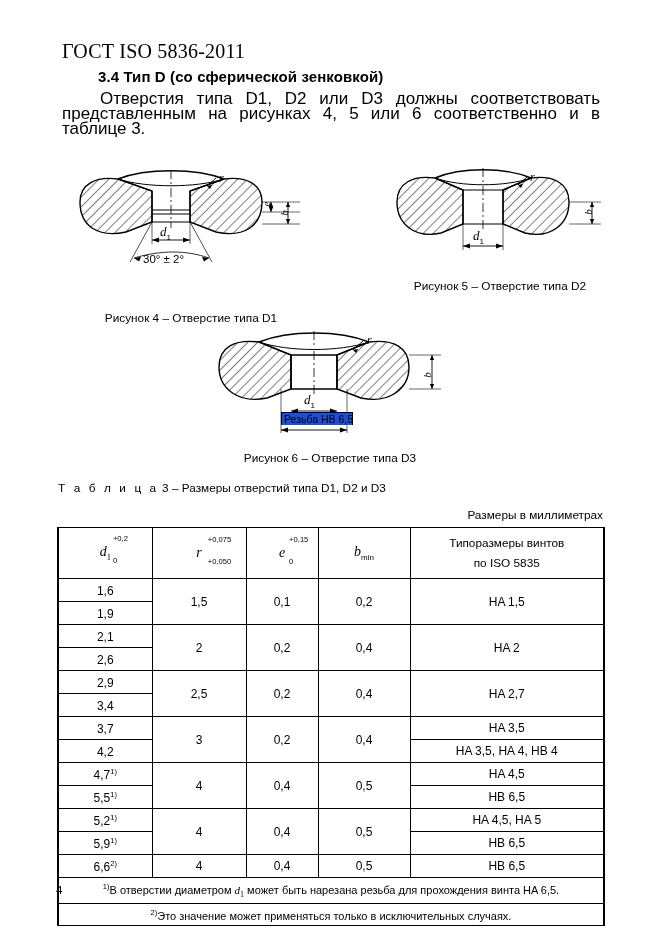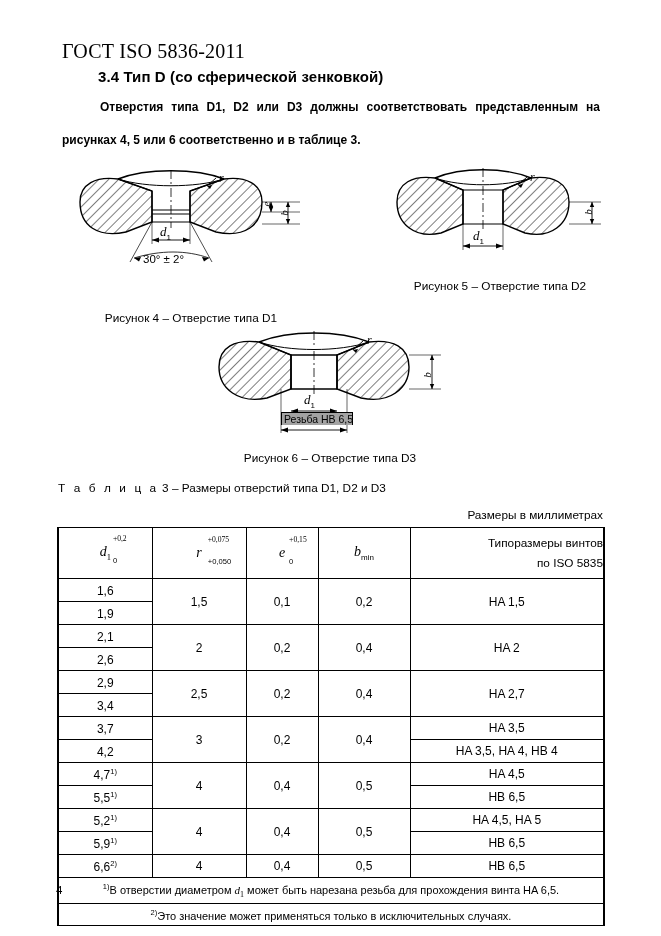--- a/index.html
+++ b/index.html
@@ -41,25 +41,24 @@
     font-size: 15px;
     font-weight: bold;
     letter-spacing: 0.1px;
   }
 
   .para {
     position: absolute;
     left: 62px;
     top: 91px;
     width: 538px;
-    font-size: 12px;
-    line-height: 33px;
+    font-size: 17px;
+    line-height: 15px;
     text-align: justify;
     text-indent: 38px;
-    font-weight: bold;
   }
 
   
   .fig {
     position: absolute;
   }
   .fig-caption {
     position: absolute;
     font-size: 11.8px;
     text-align: center;
@@ -126,21 +125,21 @@
     width: 0;
     height: 1em;
     vertical-align: middle;
   }
   .tol .up {
     position: absolute;
     left: 2px;
     top: -13px;
     font-size: 7.6px;
     font-style: normal;
-    font-family: Liberation Serif, serif;
+    font-family: Liberation Sans, sans-serif;
     white-space: nowrap;
   }
   .tol .lo {
     position: absolute;
     left: 2px;
     top: 9px;
     font-size: 7.6px;
     font-style: normal;
     font-family: "Liberation Sans", sans-serif;
     white-space: nowrap;
@@ -153,21 +152,20 @@
   .bmin sub {
     font-size: 8px;
     font-style: normal;
     font-family: "Liberation Sans", sans-serif;
     text-align: center;
   }
   .hdr-screws {
     font-size: 11.8px;
     line-height: 20px;
     padding: 4px 0;
-    text-align: right;
   }
 
   td.d1 {
     height: 22px;
     font-size: 12px;
   }
   td.d1 sup {
     font-size: 7.5px;
     vertical-align: super;
   }
@@ -428,21 +426,21 @@
       <path d="M227,30 l-2.2,5 h4.4 z" fill="#000"></path>
       <path d="M227,64 l-2.2,-5 h4.4 z" fill="#000"></path>
     </svg>
 
     <div style="position:absolute; left:99px; top:67px; font-size:13px;">
       <i class="dim-label">d</i><sub style="font-size:8px; font-style:normal;">1</sub>
     </div>
     <div style="position:absolute; left:162px; top:8px; font-size:12px;">
       <i class="dim-label">r</i>
     </div>
-    <div style="position:absolute; left:76px; top:87px; width:66px; text-align:center; font-size:10.5px; border:1px solid #000; border-bottom:none; padding:0 2px; background:#a3a3a3; white-space:nowrap;">Резьба HB 6,5</div>
+    <div style="position:absolute; left:76px; top:87px; width:66px; text-align:center; font-size:10.5px; border:1px solid #000; border-bottom:none; padding:0 2px; background:#1d4ed8; white-space:nowrap;">Резьба HB 6,5</div>
     <div style="position:absolute; left:219px; top:44px; font-size:11px; transform:rotate(-90deg);">
       <i class="dim-label">b</i>
     </div>
   </div>
 
   <div class="fig-caption" style="left:205px; top:451px; width:250px;">Рисунок 6 – Отверстие типа D3</div>
 
   <div class="table-title">
     <span class="spaced">Т а б л и ц а</span>
     <span>3 – Размеры отверстий типа D1, D2 и D3</span>

